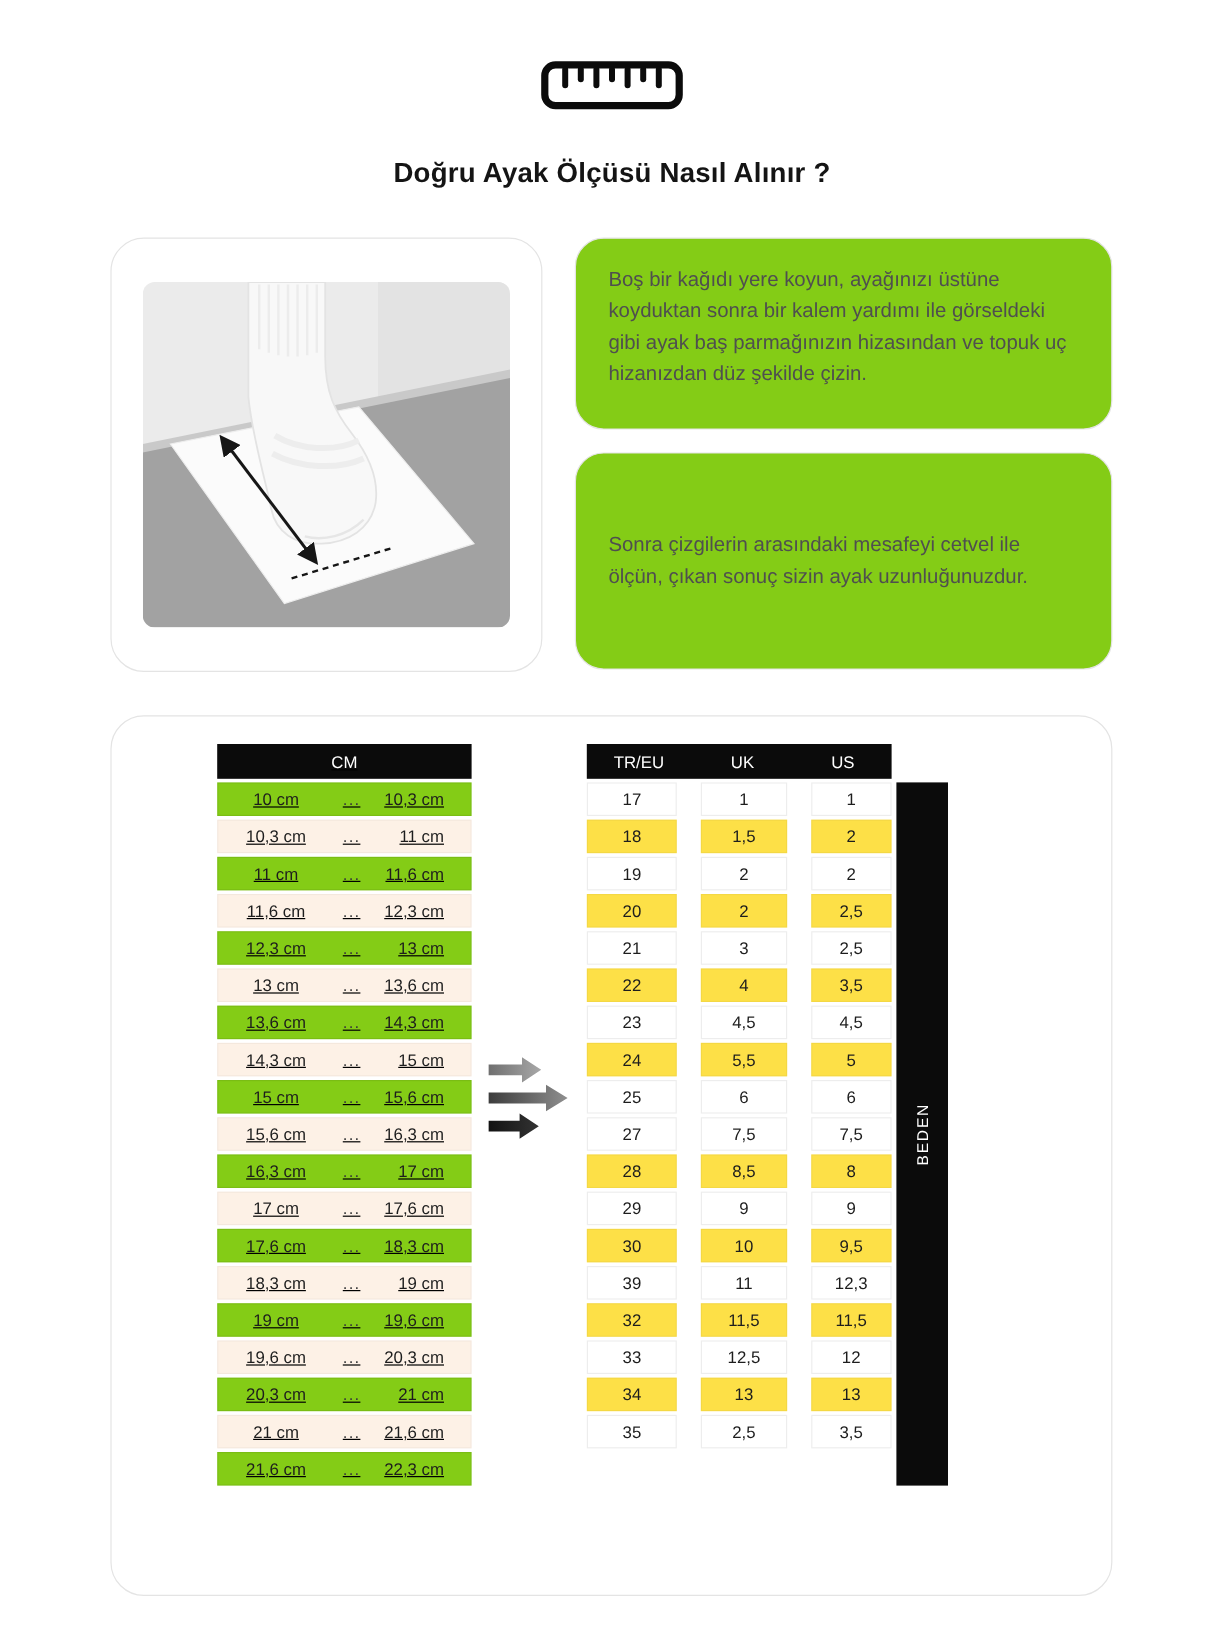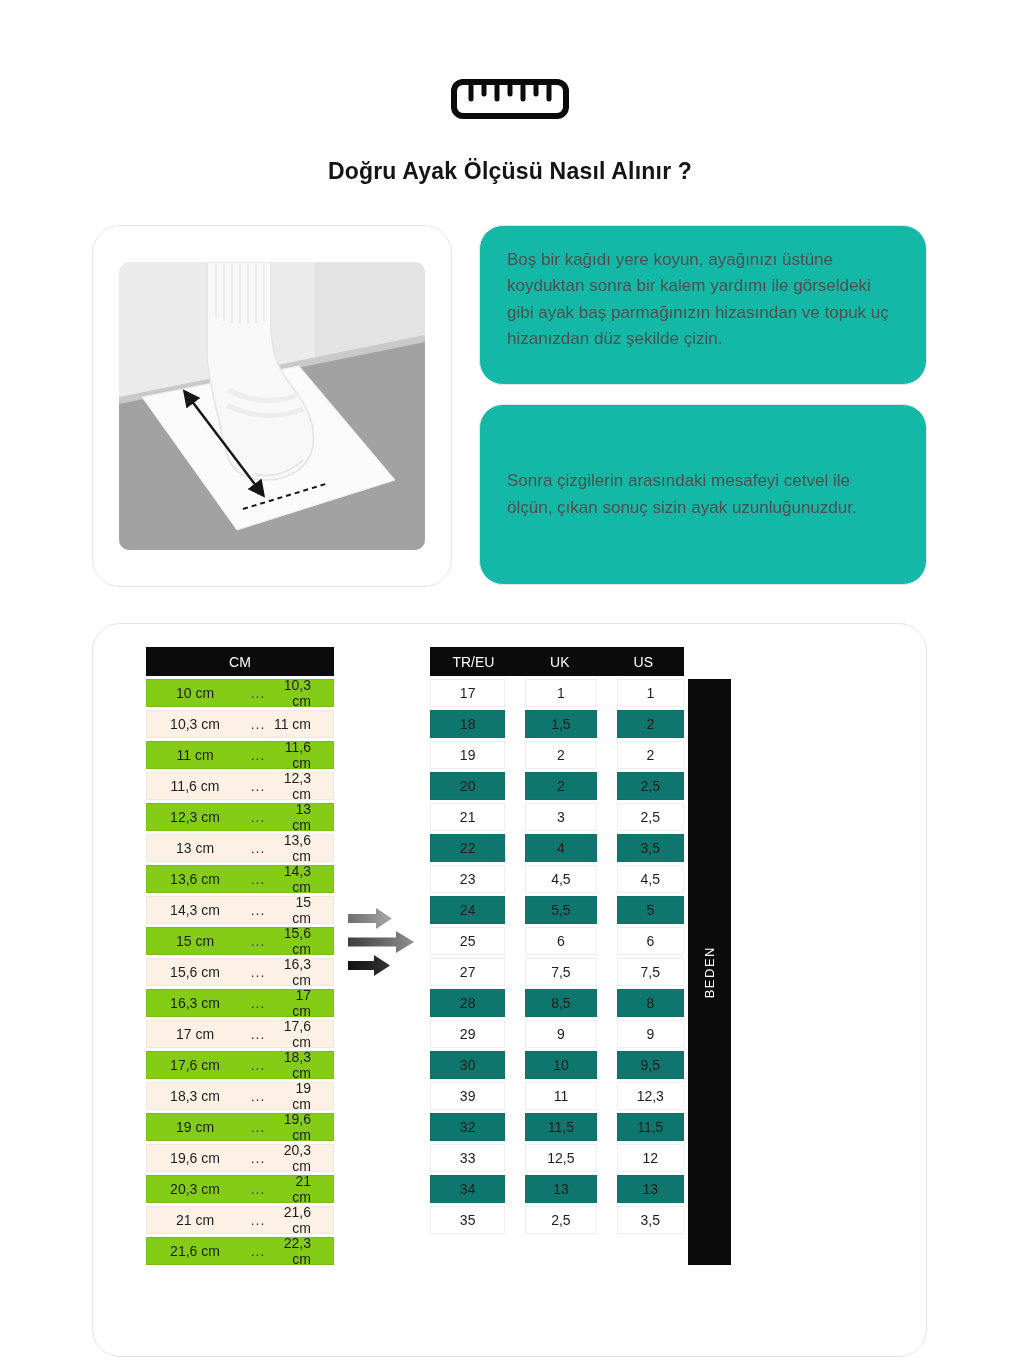--- a/index.html
+++ b/index.html
@@ -1,61 +1,61 @@
 <!DOCTYPE html>
 <html><head>
 <meta charset="utf-8">
 <style>
   * { margin:0; padding:0; box-sizing:border-box; }
   html,body { width:1020px; background:#ffffff; font-family:"Liberation Sans", sans-serif; }
   body { height:1360px; overflow:hidden; }
 
   
-  .top-header { padding-top:50px; text-align:center;margin-top:28px; }
+  .top-header { padding-top:50px; text-align:center; }
   .ruler-wrap { display:inline-block; width:120px; height:42px; }
   .page-title { margin-top:34px; font-size:23px; font-weight:bold; color:#141414; letter-spacing:.2px; }
 
   
   .howto { display:flex; gap:27px; margin:40px 93px 0 92px; }
   .photo-card { width:360px; height:362px; border:1px solid #e4e4e4; border-radius:28px;
                 display:flex; align-items:center; justify-content:center; background:#fff; flex:none; }
   .photo { width:306px; height:288px; border-radius:10px; overflow:hidden; }
   .text-col { flex:1; display:flex; flex-direction:column; gap:19px; }
-  .text-card { border:1px solid #e4e4e4; border-radius:24px; background:#14b8a6;
+  .text-card { border:1px solid #e4e4e4; border-radius:24px; background:#84cc16;
                padding:21px 27px; font-size:17px; line-height:1.55; color:#4f4f4f; }
   .text-card.c1 { height:160px; }
   .text-card.c2 { height:181px; display:flex; align-items:center; }
 
   
   .size-card { margin:36px 93px 0 92px; height:734px; border:1px solid #e4e4e4; border-radius:28px; background:#fff; }
   .size-title { text-align:center; margin-top:31px; font-size:20px; font-weight:bold; color:#141414; }
   .tables { display:flex; margin-top:23px; align-items:flex-start; }
 
   .thead { height:29px; background:#0b0b0b; color:#ffffff; font-size:14px;
            display:flex; align-items:center; margin-bottom:3px; }
   .thead.center { justify-content:center; }
 
-  .cm-table { margin-left:53px; width:188px; flex:none; }
+  .cm-table { margin-left:88px; width:212px; flex:none;text-decoration:underline; }
   .cm-row { height:28px; margin-bottom:3px; border:1px solid rgba(0,0,0,0.07);
             display:flex; align-items:center; font-size:14px; color:#1d1d1d; background:#84cc16; }
   .cm-row.alt { background:#fdf1e6; border-color:rgba(0,0,0,0.035); }
   .cm-row .from { width:96px; text-align:center; }
   .cm-row .dots { width:30px; text-align:center; color:#3a3a3a; letter-spacing:1px; }
   .cm-row .to   { flex:1; text-align:right; padding-right:22px; }
 
   .arrows-col { width:96px; flex:none; display:flex; justify-content:center; margin-top:258px; }
 
   .size-table { width:254px; flex:none; }
   .size-header span { display:inline-flex; align-items:center; justify-content:center; height:29px; }
   .hc1 { width:95px; } .hc2 { width:94px; } .hc3 { width:89px; }
   .size-row { display:flex; gap:20px; height:28px; margin-bottom:3px; }
   .size-cell { border:1px solid rgba(0,0,0,0.07); background:#ffffff; display:flex;
                align-items:center; justify-content:center; font-size:14px; color:#1d1d1d; }
   .sc1 { width:95px; } .sc2 { width:90px; } .sc3 { width:85px; }
-  .size-row.alt .size-cell { background:#0f766e; border-color:rgba(0,0,0,0.035); }
+  .size-row.alt .size-cell { background:#fde047; border-color:rgba(0,0,0,0.035); }
 
   .beden-bar { width:43px; height:586px; margin-left:4px; margin-top:32px; background:#0b0b0b;
                display:flex; align-items:center; justify-content:center; flex:none; }
   .beden-bar span { writing-mode:vertical-rl; transform:rotate(180deg); color:#ffffff;
                     font-size:13px; letter-spacing:1.5px; }
 </style>
 </head>
 <body>
 
 <div class="top-header">

